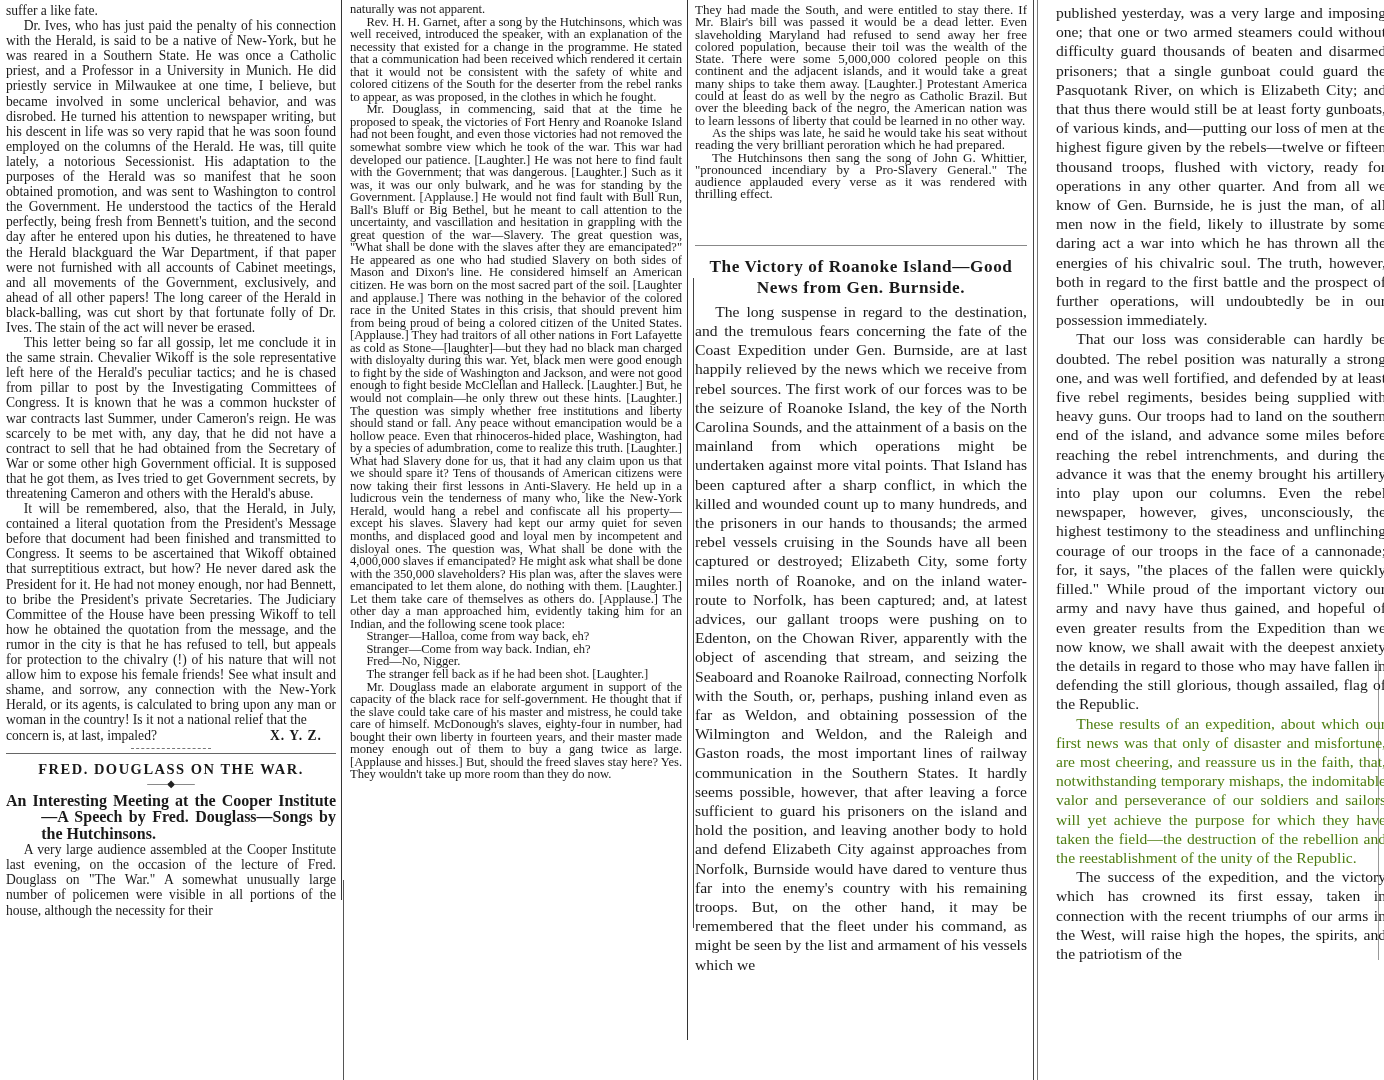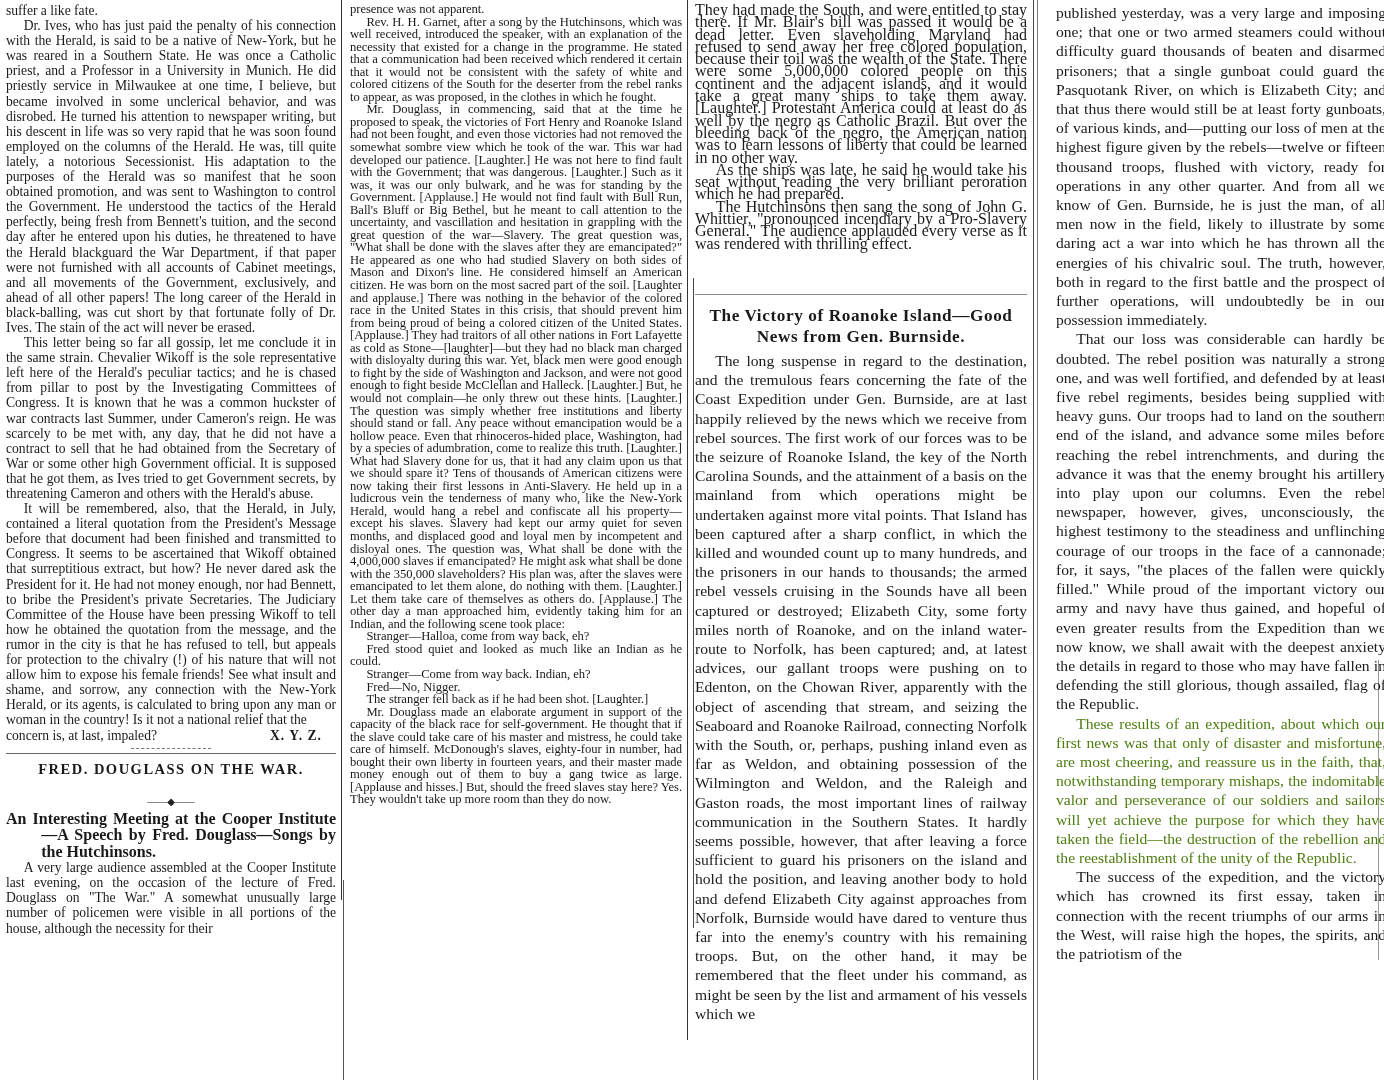--- a/index.html
+++ b/index.html
@@ -8,38 +8,38 @@
     background:#ffffff; color:#1a1a1a;
     font-family:"Liberation Serif","DejaVu Serif",serif;
     position:relative;
   }
   .col { position:absolute; top:0; box-sizing:border-box; overflow:hidden; }
   .col p { margin:0; text-align:justify; }
   .col p.ind { text-indent:1.3em; }
   .c1 { left:6px; width:330px; font-size:13.6px; line-height:15.1px; top:3px; }
   .c2 { left:350px; width:332px; font-size:12.6px; line-height:12.55px; top:3px; letter-spacing:-0.05px; }
   .c3 { left:695px; width:332px; top:4px; }
-  .c3 .small { font-size:16px; line-height:12.3px; }
+  .c3 .small { font-size:13px; line-height:12.3px; }
   .c3 .big { font-size:15.6px; line-height:19.2px;margin-top:44px; }
   .c4 { left:1045px; width:330px; font-size:15.6px; line-height:19.2px; top:3px;margin-left:11px; }
   .sep { position:absolute; top:0; width:1px; background:#333; }
   .sep.s1 { left:341px; height:900px; }
   .sep.s1b { left:343px; top:880px; height:210px; background:#555; }
   .sep.s2 { left:687px; height:1040px; }
   .sep.s3 { left:1033px; height:1080px; background:#444; }
   .sep.s3b { left:1037px; height:1080px; background:#777; }
   .sep.s4 { left:1378px; top:660px; height:300px; background:#999; }
   .sep.s5 { left:693px; top:278px; height:650px; background:#444; }
   .signature { display:flex; justify-content:space-between; }
   .sig { font-weight:bold; letter-spacing:1px; padding-right:14px;margin-left:25px; }
   .hr-short { border-top:1px dashed #777; width:80px; margin:5px auto 2px; }
   .headline {
     font-family:"Liberation Serif","DejaVu Serif",serif;
     font-weight:bold; text-align:center;
-    letter-spacing:1.5px; font-size:14.5px; margin:8px 0 20px;
+    letter-spacing:1.5px; font-size:14.5px; margin:8px 0 2px;
   }
   .ornament { text-align:center; font-size:10px; line-height:10px; margin:1px 0 4px; color:#222; }
   .subhead {
     font-weight:bold; font-size:16px; line-height:16.5px;
     padding-left:2.2em; text-indent:-2.2em; margin:0 0 3px; text-align:justify;
   }
   .c1-box { border-top:1px solid #666; margin-top:4px; padding-top:0; }
   .headline2 {
     font-weight:bold; text-align:center; font-size:17.2px; line-height:21px;
     letter-spacing:0.6px; margin:10px 0 4px;
@@ -70,25 +70,24 @@
   <div class="hr-short"></div>
   <div class="c1-box">
     <div class="headline">FRED. DOUGLASS ON THE WAR.</div>
     <div class="ornament">——◆——</div>
     <p class="subhead">An Interesting Meeting at the Cooper Institute—A Speech by Fred. Douglass—Songs by the Hutchinsons.</p>
     <p class="ind">A very large audience assembled at the Cooper Institute last evening, on the occasion of the lecture of Fred. Douglass on "The War." A somewhat unusually large number of policemen were visible in all portions of the house, although the necessity for their</p>
   </div>
 </div>
 
 <div class="col c2">
-  <p>presence was not apparent.</p>
+  <p>naturally was not apparent.</p>
   <p class="ind">Rev. H. H. Garnet, after a song by the Hutchinsons, which was well received, introduced the speaker, with an explanation of the necessity that existed for a change in the programme. He stated that a communication had been received which rendered it certain that it would not be consistent with the safety of white and colored citizens of the South for the deserter from the rebel ranks to appear, as was proposed, in the clothes in which he fought.</p>
   <p class="ind">Mr. Douglass, in commencing, said that at the time he proposed to speak, the victories of Fort Henry and Roanoke Island had not been fought, and even those victories had not removed the somewhat sombre view which he took of the war. This war had developed our patience. [Laughter.] He was not here to find fault with the Government; that was dangerous. [Laughter.] Such as it was, it was our only bulwark, and he was for standing by the Government. [Applause.] He would not find fault with Bull Run, Ball's Bluff or Big Bethel, but he meant to call attention to the uncertainty, and vascillation and hesitation in grappling with the great question of the war—Slavery. The great question was, "What shall be done with the slaves after they are emancipated?" He appeared as one who had studied Slavery on both sides of Mason and Dixon's line. He considered himself an American citizen. He was born on the most sacred part of the soil. [Laughter and applause.] There was nothing in the behavior of the colored race in the United States in this crisis, that should prevent him from being proud of being a colored citizen of the United States. [Applause.] They had traitors of all other nations in Fort Lafayette as cold as Stone—[laughter]—but they had no black man charged with disloyalty during this war. Yet, black men were good enough to fight by the side of Washington and Jackson, and were not good enough to fight beside McClellan and Halleck. [Laughter.] But, he would not complain—he only threw out these hints. [Laughter.] The question was simply whether free institutions and liberty should stand or fall. Any peace without emancipation would be a hollow peace. Even that rhinoceros-hided place, Washington, had by a species of adumbration, come to realize this truth. [Laughter.] What had Slavery done for us, that it had any claim upon us that we should spare it? Tens of thousands of American citizens were now taking their first lessons in Anti-Slavery. He held up in a ludicrous vein the tenderness of many who, like the New-York Herald, would hang a rebel and confiscate all his property—except his slaves. Slavery had kept our army quiet for seven months, and displaced good and loyal men by incompetent and disloyal ones. The question was, What shall be done with the 4,000,000 slaves if emancipated? He might ask what shall be done with the 350,000 slaveholders? His plan was, after the slaves were emancipated to let them alone, do nothing with them. [Laughter.] Let them take care of themselves as others do. [Applause.] The other day a man approached him, evidently taking him for an Indian, and the following scene took place:</p>
   <p class="ind">Stranger—Halloa, come from way back, eh?</p>
-  <p class="ind">Fred stood quiet and looked as much like an Indian as he could.</p>
   <p class="ind">Stranger—Come from way back. Indian, eh?</p>
   <p class="ind">Fred—No, Nigger.</p>
   <p class="ind">The stranger fell back as if he had been shot. [Laughter.]</p>
   <p class="ind">Mr. Douglass made an elaborate argument in support of the capacity of the black race for self-government. He thought that if the slave could take care of his master and mistress, he could take care of himself. McDonough's slaves, eighty-four in number, had bought their own liberty in fourteen years, and their master made money enough out of them to buy a gang twice as large. [Applause and hisses.] But, should the freed slaves stay here? Yes. They wouldn't take up more room than they do now.</p>
 </div>
 
 <div class="col c3">
   <div class="small">
     <p>They had made the South, and were entitled to stay there. If Mr. Blair's bill was passed it would be a dead letter. Even slaveholding Maryland had refused to send away her free colored population, because their toil was the wealth of the State. There were some 5,000,000 colored people on this continent and the adjacent islands, and it would take a great many ships to take them away. [Laughter.] Protestant America could at least do as well by the negro as Catholic Brazil. But over the bleeding back of the negro, the American nation was to learn lessons of liberty that could be learned in no other way.</p>
     <p class="ind">As the ships was late, he said he would take his seat without reading the very brilliant peroration which he had prepared.</p>

